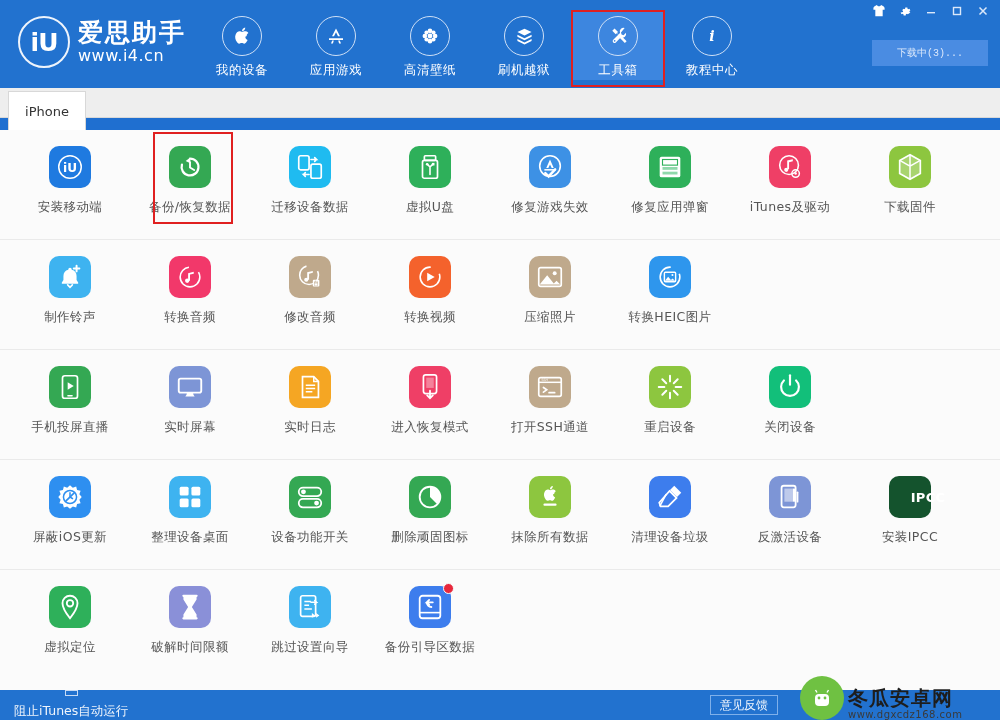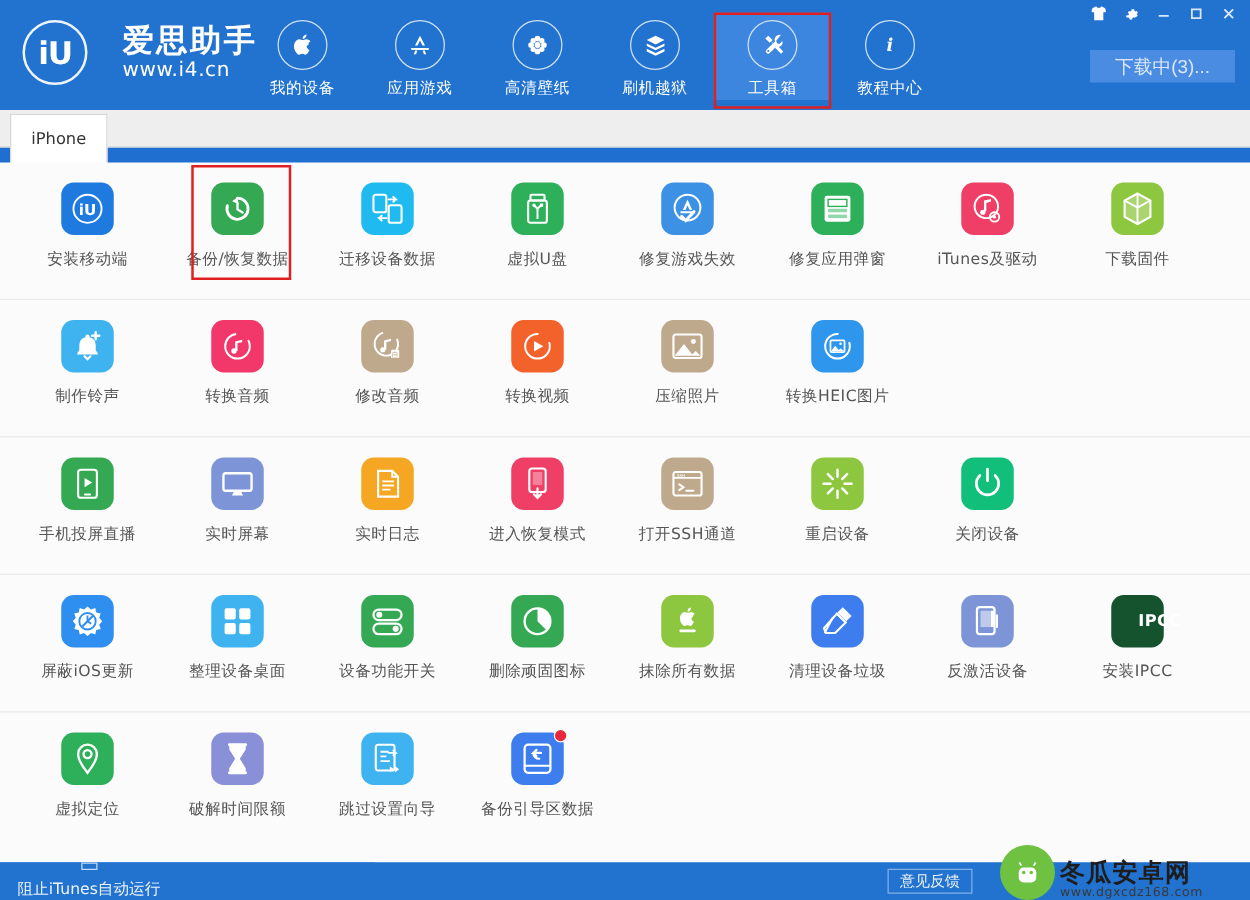--- a/index.html
+++ b/index.html
@@ -44,21 +44,21 @@
   
   #logo { position: absolute; left: 18px; top: 16px; display: flex; align-items: center; }
   #logo-mark {
     width: 52px; height: 52px; border-radius: 50%;
     border: 2px solid #eef4fc;
     display: flex; align-items: center; justify-content: center;
     color: #fff; font-size: 25px; font-weight: bold;
     letter-spacing: -1px;
     font-family: "DejaVu Sans", sans-serif;
   }
-  #logo-text { margin-left: 28px; color: #fff; }
+  #logo-text { margin-left: 8px; color: #fff; }
   #logo-cn {
     font-size: 25px; font-weight: bold; letter-spacing: 2px;
     line-height: 26px;
     font-family: "DejaVu Sans", sans-serif;
   }
   #logo-url {
     font-size: 16px; line-height: 19px; letter-spacing: .5px;
     font-family: "DejaVu Sans", sans-serif;
   }
 
@@ -95,23 +95,23 @@
     font-family: Liberation Serif, serif;
     white-space: nowrap;
   }
 
   
   #dl-btn {
     position: absolute; right: 12px; top: 40px;
     width: 116px; height: 26px;
     background: #4a8ce2;
     color: #dbe8fb;
-    font-size: 15px;
+    font-size: 10px;
     display: flex; align-items: center; justify-content: center;
-    font-family: Liberation Sans, sans-serif;
+    font-family: Liberation Mono, monospace;
     cursor: default;
   }
 
   
   #tabstrip {
     position: absolute; left: 0; top: 88px;
     width: 1000px; height: 30px;
     background: #eeeeee;
     border-bottom: 1px solid #d8d8d8;
   }

